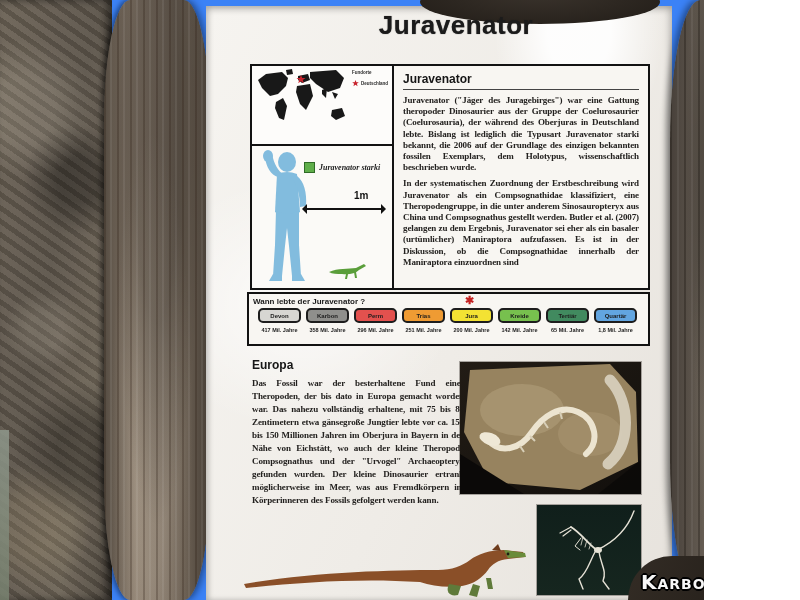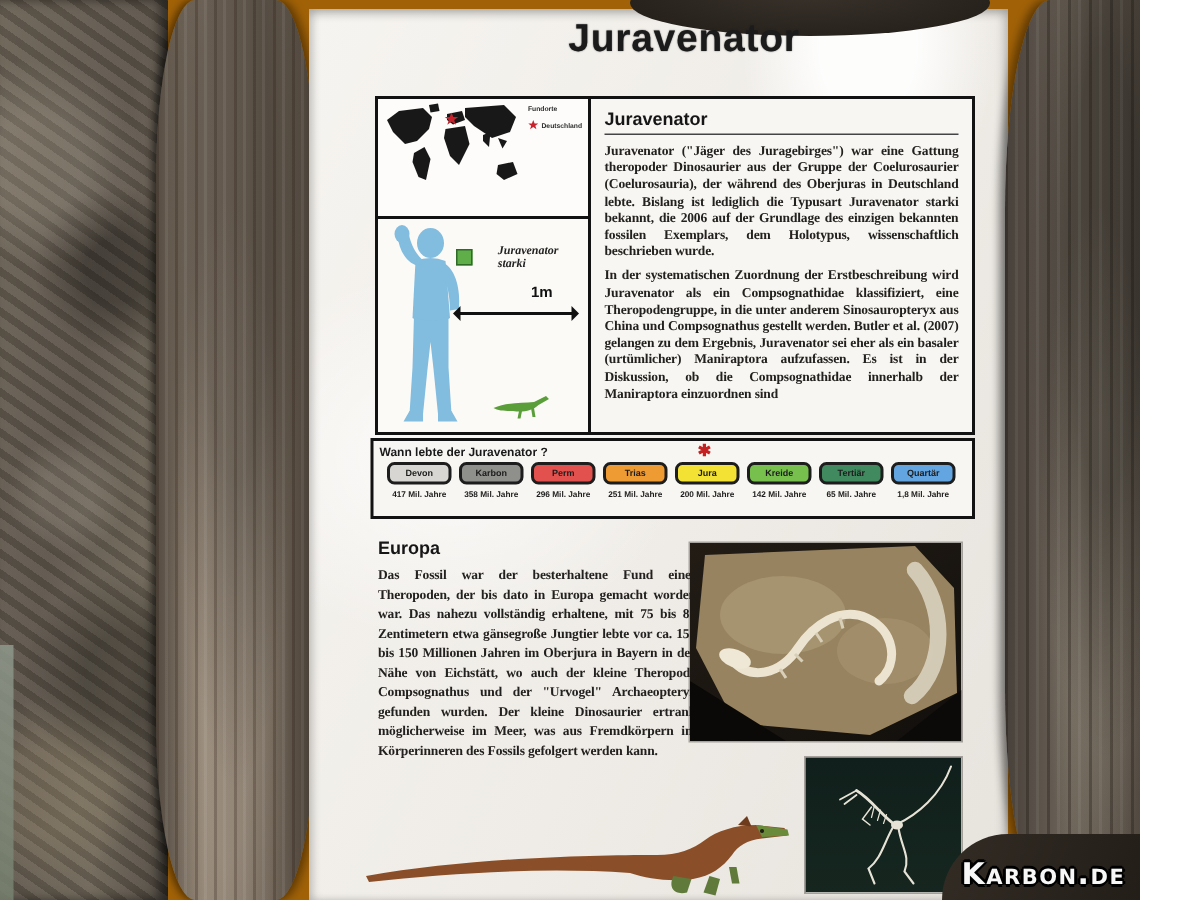--- a/index.html
+++ b/index.html
@@ -1,16 +1,16 @@
 <!DOCTYPE html>
 <html><head>
 <meta charset="utf-8">
 <style>
   html,body{margin:0;padding:0;}
-  .scene{position:relative;width:760px;height:600px;overflow:hidden;background:#a16207;font-family:"Liberation Sans",sans-serif;}
+  .scene{position:relative;width:704px;height:600px;overflow:hidden;background:#3b82f6;font-family:"Liberation Sans",sans-serif;}
 
   
   .rock-left{position:absolute;left:0;top:0;width:112px;height:600px;
     background:
       radial-gradient(circle at 22% 18%, rgba(220,210,190,.18) 0 6%, transparent 14%),
       radial-gradient(circle at 70% 30%, rgba(0,0,0,.30) 0 5%, transparent 13%),
       radial-gradient(circle at 40% 55%, rgba(230,220,200,.14) 0 5%, transparent 12%),
       radial-gradient(circle at 75% 75%, rgba(0,0,0,.28) 0 6%, transparent 15%),
       radial-gradient(circle at 25% 88%, rgba(200,180,140,.18) 0 5%, transparent 12%),
       repeating-linear-gradient(35deg, rgba(0,0,0,.12) 0 5px, rgba(255,255,255,.05) 5px 11px),
@@ -50,21 +50,21 @@
 
   
   .info-box{position:absolute;left:250px;top:64px;width:400px;height:226px;border:2px solid #121212;background:#f8f6f2;display:flex;box-sizing:border-box;}
   .info-left{width:140px;border-right:2px solid #121212;display:flex;flex-direction:column;}
   .map-cell{height:78px;border-bottom:2px solid #121212;display:flex;background:#fdfcfa;}
   .map-cell svg{display:block;}
   .map-legend{width:38px;padding-top:4px;font-weight:bold;color:#2a2a2a;}
   .map-legend .lt{font-size:4.5px;display:block;}
   .map-legend .li{display:flex;align-items:center;gap:2px;margin-top:5px;font-size:4.5px;}
   .size-cell{flex:1;position:relative;background:#fbfaf7;}
-  .size-legend{position:absolute;left:52px;top:16px;display:flex;align-items:center;gap:17px;}
+  .size-legend{position:absolute;left:52px;top:16px;display:flex;align-items:center;gap:4px;}
   .green-square{width:9px;height:9px;background:#5fae4a;border:1px solid #2f6b26;}
   .size-legend-label{font-family:"Liberation Serif",serif;font-style:italic;font-weight:bold;font-size:8px;color:#222;}
   .scale-arrow{position:absolute;left:52px;top:62px;width:80px;height:2px;background:#111;}
   .scale-arrow:before,.scale-arrow:after{content:"";position:absolute;top:-4px;border:5px solid transparent;}
   .scale-arrow:before{left:-2px;border-right-color:#111;border-left:0;}
   .scale-arrow:after{right:-2px;border-left-color:#111;border-right:0;}
   .scale-label{position:absolute;left:82px;top:44px;font-size:10px;font-weight:bold;color:#111;margin-left:20px;}
   .human-svg{position:absolute;left:4px;top:4px;}
   .mini-dino{position:absolute;left:76px;top:116px;}
 

